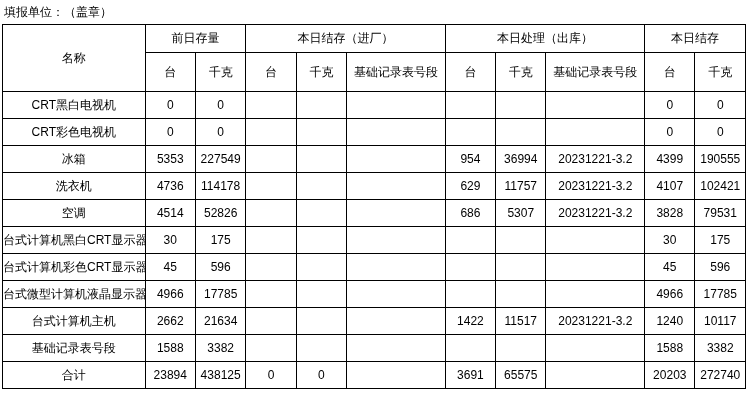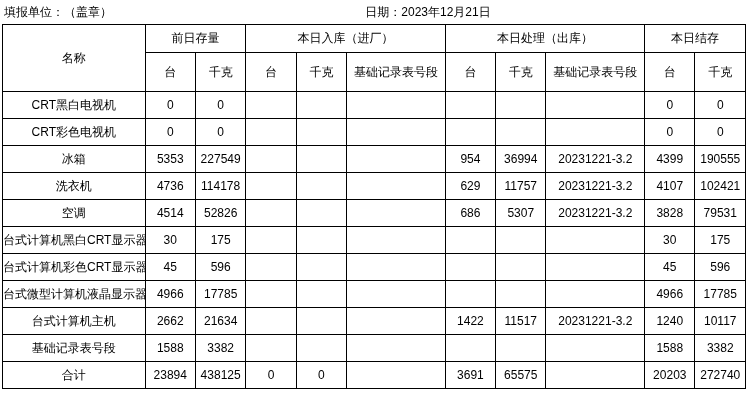--- a/index.html
+++ b/index.html
@@ -86,42 +86,41 @@
     width: 92px;
   }
 </style>
 </head>
 <body>
 
 <div class="page">
 
   <div class="header-row">
     <span class="hdr-left">填报单位：（盖章）</span>
-    <span class="hdr-center">日期：2023年12月21日</span>
   </div>
 
   <table class="sheet">
     <colgroup>
       <col class="name-col">
       <col class="num-col">
         <col class="num-col">
       <col class="num-col">
         <col class="num-col">
         <col class="rec-col">
       <col class="num-col">
         <col class="num-col">
         <col class="rec-col">
       <col class="num-col">
         <col class="num-col">
     </colgroup>
     <thead>
       <tr class="grp-head">
         <td rowspan="2" class="name-cell">名称</td>
         <td colspan="2">前日存量</td>
-        <td colspan="3">本日入库（进厂）</td>
+        <td colspan="3">本日结存（进厂）</td>
         <td colspan="3">本日处理（出库）</td>
         <td colspan="2">本日结存</td>
       </tr>
       <tr class="sub-head">
         <td>台</td>
         <td>千克</td>
         <td>台</td>
         <td>千克</td>
         <td>基础记录表号段</td>
         <td>台</td>

